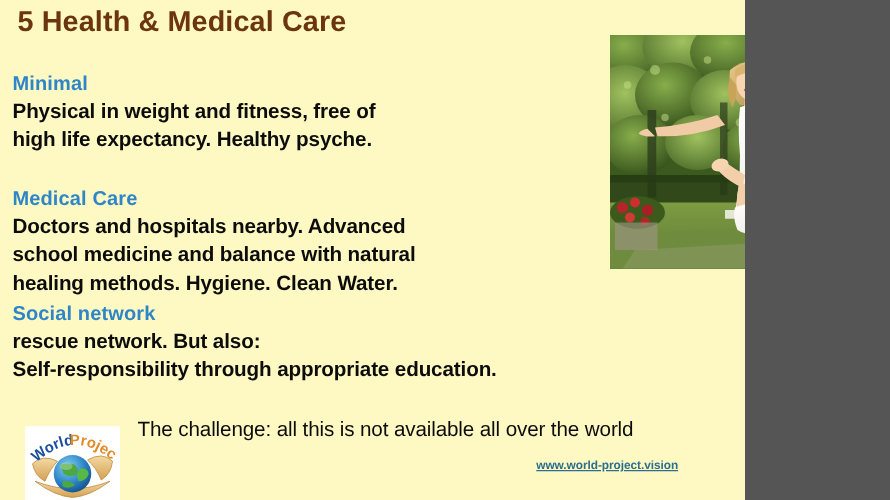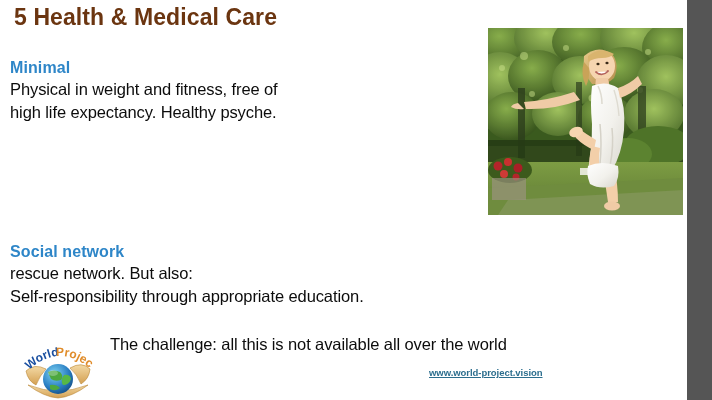--- a/index.html
+++ b/index.html
@@ -2,23 +2,23 @@
 <html><head>
 <meta charset="utf-8">
 <style>
   html, body {
     margin: 0;
     padding: 0;
     background: #555;
   }
   #slide {
     position: relative;
-    width: 687px;
+    width: 596px;
     height: 400px;
-    background: #ffffff;
+    background: #fef9c3;
     overflow: hidden;
     font-family: "Liberation Sans", sans-serif;
     -webkit-font-smoothing: antialiased;
   }
 
   
   #slide-title {
     position: absolute;
     left: 14px;
     top: 4px;
@@ -37,21 +37,21 @@
   }
   .sec-head {
     font-size: 16px;
     font-weight: bold;
     color: #2E86C8;
     line-height: 21px;
     letter-spacing: 0.1px;
   }
   .sec-line {
     font-size: 16.5px;
-    font-weight: normal;
+    font-weight: bold;
     color: #0C0C0C;
     line-height: 23px;
     letter-spacing: -0.1px;
   }
 
   
   #challenge-line {
     position: absolute;
     left: 110px;
     top: 335px;
@@ -106,20 +106,26 @@
 <div id="slide">
 
   <div id="slide-title">5 Health &amp; Medical Care</div>
 
   <div class="body-block" style="top:57px;">
     <div class="sec-head">Minimal</div>
     <div class="sec-line">Physical in weight and fitness, free of</div>
     <div class="sec-line">high life expectancy. Healthy psyche.</div>
   </div>
 
+  <div class="body-block" style="top:149px;">
+    <div class="sec-head">Medical Care</div>
+    <div class="sec-line">Doctors and hospitals nearby. Advanced</div>
+    <div class="sec-line">school medicine and balance with natural</div>
+    <div class="sec-line">healing methods. Hygiene. Clean Water.</div>
+  </div>
 
   <div class="body-block" style="top:241px;">
     <div class="sec-head">Social network</div>
     <div class="sec-line">rescue network. But also:</div>
     <div class="sec-line">Self-responsibility through appropriate education.</div>
   </div>
 
   <div id="challenge-line">The challenge: all this is not available all over the world</div>
 
   <a id="site-url">www.world-project.vision</a>

